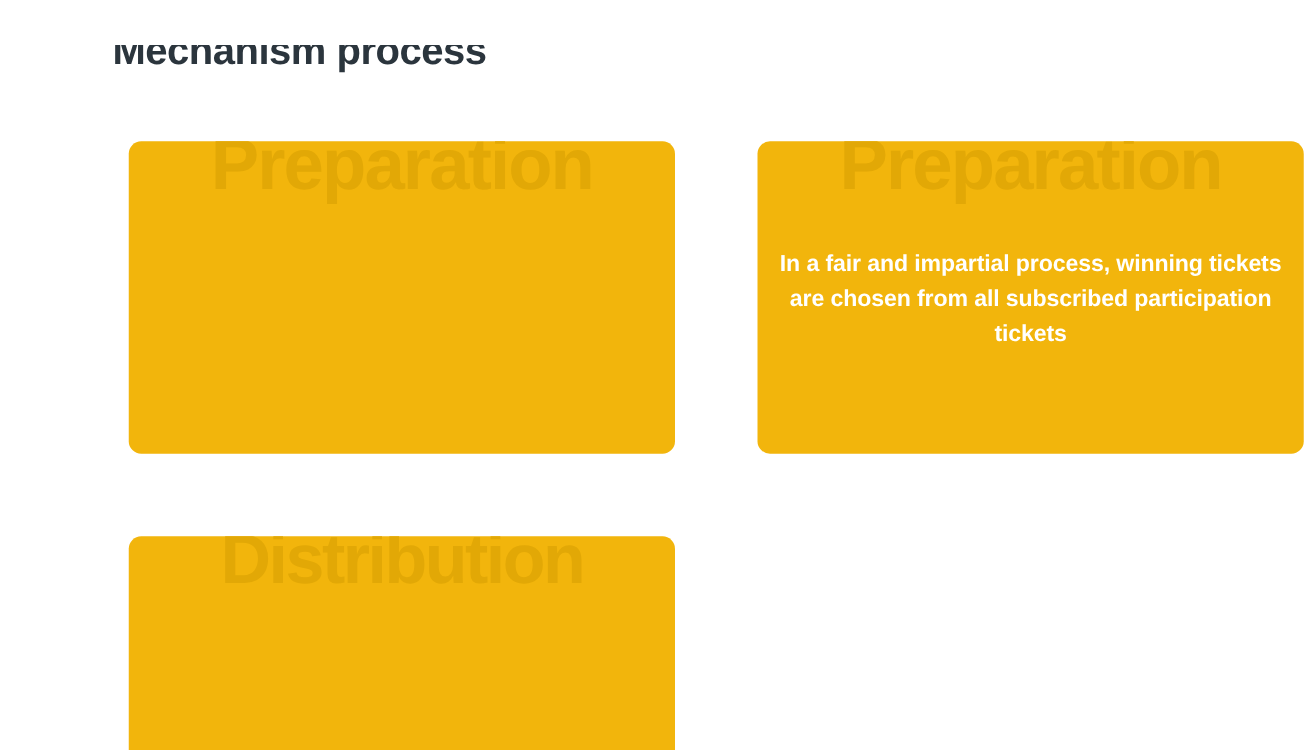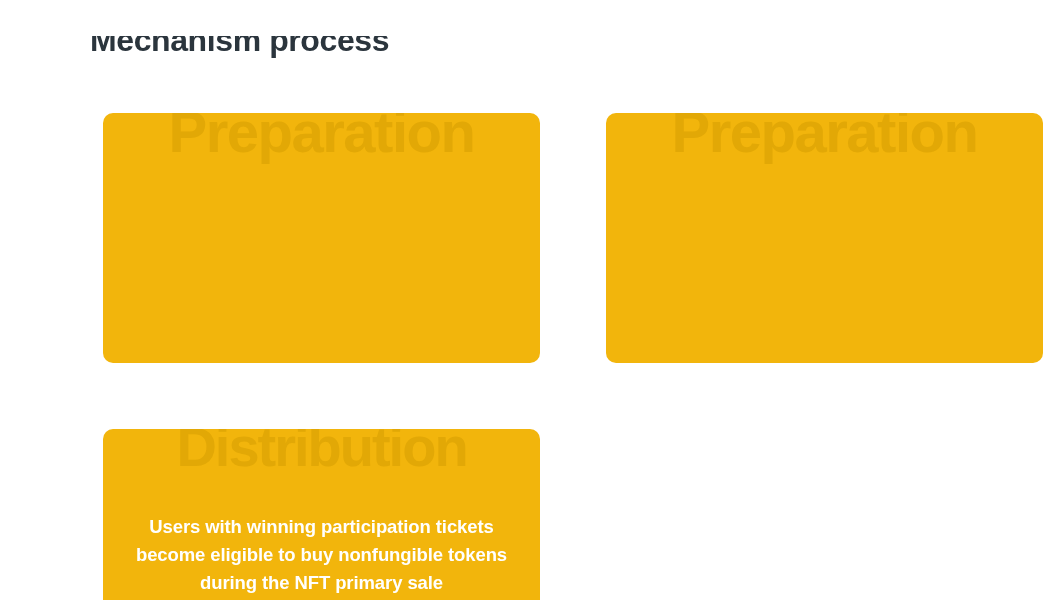--- a/index.html
+++ b/index.html
@@ -100,21 +100,21 @@
 
   <div class="card-grid">
 
     <div class="card card-top">
       <div class="card-watermark">Preparation</div>
     </div>
 
 
     <div class="card card-bottom">
       <div class="card-watermark">Preparation</div>
+      <p class="card-body">In a fair and impartial process, winning tickets are chosen from all subscribed participation tickets</p>
     </div>
 
     <div class="card card-bottom">
       <div class="card-watermark wide">Distribution</div>
-      <p class="card-body">Users with winning participation tickets become eligible to buy nonfungible tokens during the NFT primary sale</p>
     </div>
 
   </div>
 </div>
 
 </body></html>

